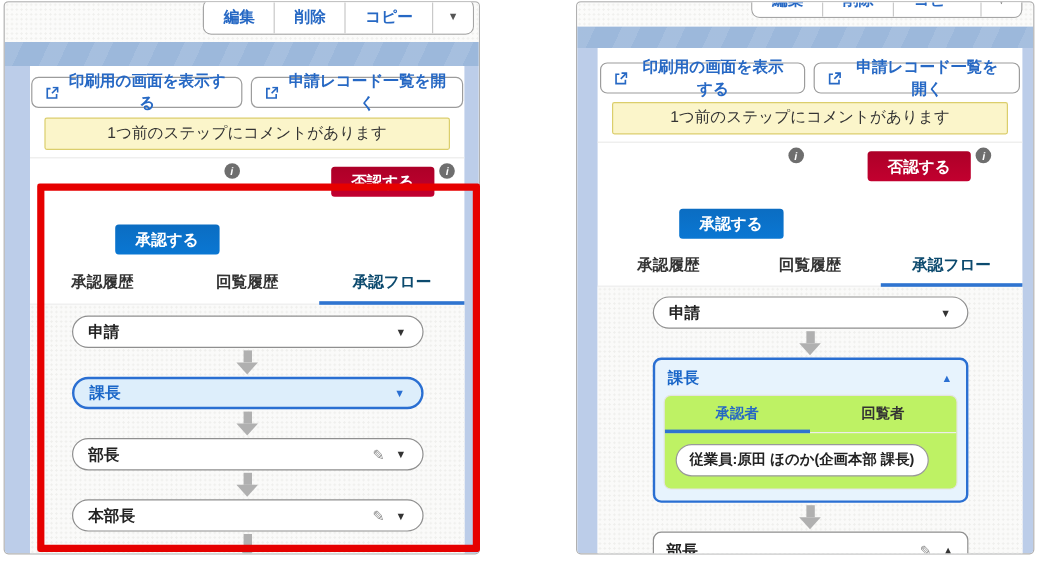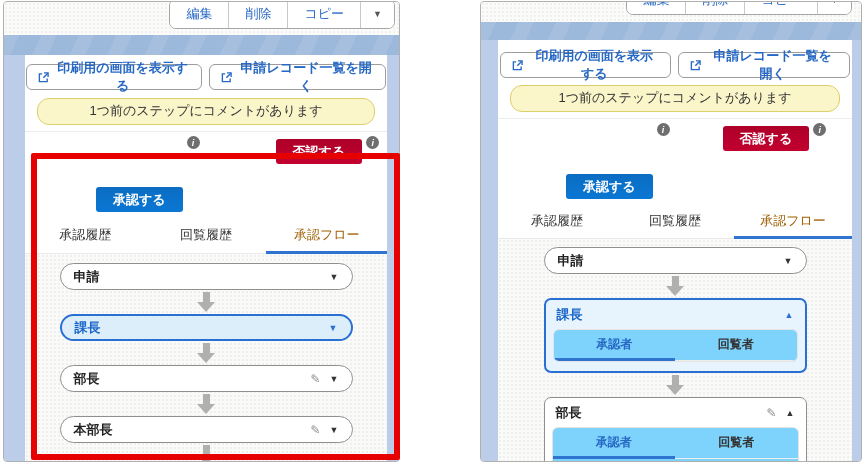--- a/index.html
+++ b/index.html
@@ -10,58 +10,58 @@
   #right-panel { left:480px; width:382px; }
 
   .toolbar-zone { position:relative; background-color:#fbfbfa;
     background-image:radial-gradient(#f0f0ee 1px, transparent 1px); background-size:4px 4px; }
   #left-panel .toolbar-zone { height:33px; }
   #right-panel .toolbar-zone { height:20px; }
 
   .btn-group { position:absolute; display:flex; background:#fff; border:1px solid #a5a5a5; border-radius:7px; overflow:hidden; height:30px; }
   #left-panel .btn-group { right:4px; top:-3px; }
   #right-panel .btn-group { right:9px; top:-17px; }
-  .tb-btn { display:flex; align-items:center; justify-content:center; padding:0 16px; font-size:13px; font-weight:normal; color:#2668c4; background:#fff; border:none; border-left:1px solid #c9c9c9; cursor:pointer; }
+  .tb-btn { display:flex; align-items:center; justify-content:center; padding:0 16px; font-size:13px; font-weight:bold; color:#2668c4; background:#fff; border:none; border-left:1px solid #c9c9c9; cursor:pointer; }
   .tb-btn:first-child { border-left:none; }
   .tb-btn.more { padding:0 12px; color:#555; font-size:9px; }
 
   .blue-band { background:#9cb8db; background-image:repeating-linear-gradient(115deg, rgba(255,255,255,.10) 0 14px, rgba(255,255,255,0) 14px 34px); }
   #left-panel .blue-band { height:20px; }
   #right-panel .blue-band { height:18px; }
 
   .content { position:absolute; left:0; right:0; bottom:0; background:#bccde9; }
   #left-panel .content { top:53px; }
   #right-panel .content { top:38px; }
   .card { position:absolute; top:0; bottom:0; background:#fff; display:flex; flex-direction:column; }
   #left-panel .card { left:21px; right:12px; }
   #right-panel .card { left:17px; right:9px; }
 
   .actions-row { display:flex; justify-content:flex-end; gap:7px; }
   #left-panel .actions-row { padding:9px 1px 7px; }
   #right-panel .actions-row { padding:12px 2px 6px; }
   .link-btn { display:inline-flex; align-items:center; gap:6px; height:26px; padding:0 11px; background:#fff; border:1px solid #9c9c9c; border-radius:6px; font-size:13px; font-weight:bold; color:#2668c4; cursor:pointer; }
 
-  .banner { margin:1px 12px 0; background:#fbf5ca; border:1px solid #dbce6c; border-radius:12px; text-align:center; font-size:13px; color:#333; padding:3px 0 4px; }
+  .banner { margin:1px 12px 0; background:#fbf5ca; border:1px solid #dbce6c; border-radius:2px; text-align:center; font-size:13px; color:#333; padding:3px 0 4px; }
   .divider { border-bottom:1px solid #ececea; margin-top:6px; }
 
   .approve-row { display:flex; align-items:flex-start; }
   #left-panel .approve-row { padding:7px 0 6px 71px; }
   #right-panel .approve-row { padding:7px 0 7px 68px; }
   .action-wrap { position:relative; }
   #left-panel .action-wrap + .action-wrap { margin-left:93px; }
   #right-panel .action-wrap + .action-wrap { margin-left:70px; }
   .solid-btn { height:25px; padding:0 17px; border:none; border-radius:3px; color:#fff; font-size:13px; font-weight:bold; cursor:pointer; }
   .solid-btn.approve { background:linear-gradient(#0b6dc2,#0a77d3);margin-top:48px; }
   .solid-btn.reject  { background:linear-gradient(#ad0028,#c2002f); }
   .info-badge { position:absolute; top:-3px; right:-17px; width:13px; height:13px; border-radius:50%; background:#6e6e6e; color:#fff; font-size:9px; font-weight:bold; display:flex; align-items:center; justify-content:center; font-style:italic; }
 
   .tabs { display:flex; border-bottom:1px solid #eaeaea; }
-  .tab { flex:1; text-align:center; font-size:13px; font-weight:normal; color:#333; padding:8px 0 9px; position:relative; cursor:pointer; }
+  .tab { flex:1; text-align:center; font-size:13px; font-weight:bold; color:#333; padding:8px 0 9px; position:relative; cursor:pointer; }
   #right-panel .tab { padding:6px 0 8px; }
-  .tab.active { color:#a16207; }
+  .tab.active { color:#0c4a6e; }
   .tab.active::after { content:''; position:absolute; left:0; right:0; bottom:-1px; height:3px; background:#2f74d0; }
 
   .flow { flex:1; background-color:#fafaf9; background-image:radial-gradient(#efefed 1px, transparent 1px); background-size:4px 4px; }
   #left-panel .flow { padding-top:9px; }
   #right-panel .flow { padding-top:8px; }
 
   .pill { height:27px; margin:0 auto; display:flex; align-items:center; padding:0 13px; background:#fff; border:1px solid #8f8f8f; border-radius:15px; font-size:13px; font-weight:bold; color:#222; cursor:pointer; }
   #left-panel .pill { width:293px; }
   #right-panel .pill { width:263px; }
   .pill .spacer { flex:1; }
@@ -77,21 +77,21 @@
 
   .step-box { width:263px; margin:0 auto; border-radius:7px; }
   .step-box.selected { border:2px solid #2a6fd2; background:#e7f3fd; }
   .step-box.plain { border:1px solid #8f8f8f; background:#fff; }
   .step-head { display:flex; align-items:center; padding:6px 11px 5px; font-size:13px; font-weight:bold; color:#222; cursor:pointer; }
   .step-box.selected .step-head { color:#1a66c8; }
   .step-head .spacer { flex:1; }
   .step-head .caret { font-size:9px; color:#333; }
   .step-box.selected .step-head .caret { color:#2a6fd2; }
   .step-head .pencil { color:#8a8a8a; font-size:12px; margin-right:9px; }
-  .step-inner { background:#7dd3fc; margin:0 7px 9px; border:1px solid #e4e4e2; border-radius:6px; overflow:hidden; }
+  .step-inner { background:#bef264; margin:0 7px 9px; border:1px solid #e4e4e2; border-radius:6px; overflow:hidden; }
   .inner-tabs { display:flex; border-bottom:1px solid #ededeb; }
   .inner-tab { flex:1; text-align:center; font-size:12px; font-weight:bold; color:#333; padding:6px 0 7px; position:relative; cursor:pointer; }
   .inner-tab.active { color:#2668c4; }
   .inner-tab.active::after { content:''; position:absolute; left:0; right:0; bottom:-1px; height:3px; background:#2f74d0; }
   .member-row { padding:9px 9px 2px; }
   .member-pill { display:inline-flex; align-items:center; background:#fff; border:1px solid #999; border-radius:14px; padding:4px 11px; font-size:12px; font-weight:bold; color:#222; }
 
   #annotation-rect { position:absolute; left:31px; top:153px; width:369px; height:307px; border:6px solid #e60000; border-radius:2px; pointer-events:none; z-index:20; }
 
   .ext-icon { flex:0 0 auto; }
@@ -258,20 +258,23 @@
           <div class="step-head">
             <span>課長</span>
             <span class="spacer"></span>
             <span class="caret">▲</span>
           </div>
           <div class="step-inner">
             <div class="inner-tabs">
               <div class="inner-tab active">承認者</div>
               <div class="inner-tab">回覧者</div>
             </div>
+            <div class="member-row" style="padding-bottom:10px;">
+              <span class="member-pill">従業員:原田 ほのか(企画本部 課長)</span>
+            </div>
           </div>
         </div>
 
         <div class="arrow">
             <span class="stem"></span>
             <span class="head"></span>
           </div>
 
         <div class="step-box plain">
           <div class="step-head">

